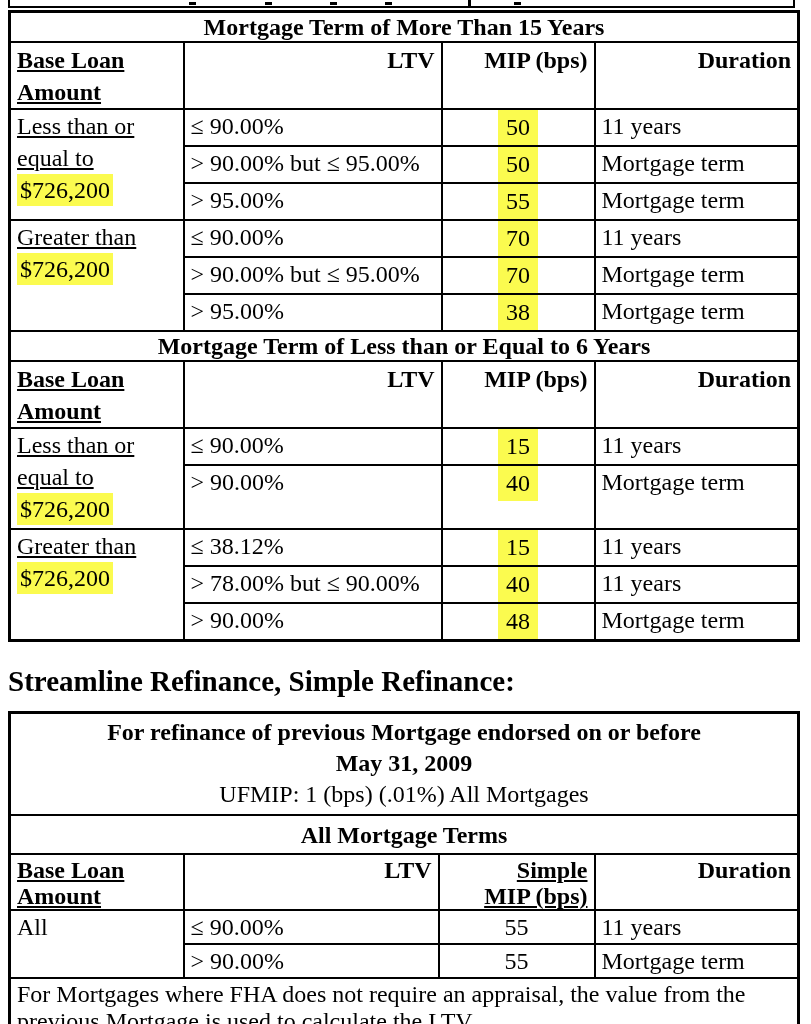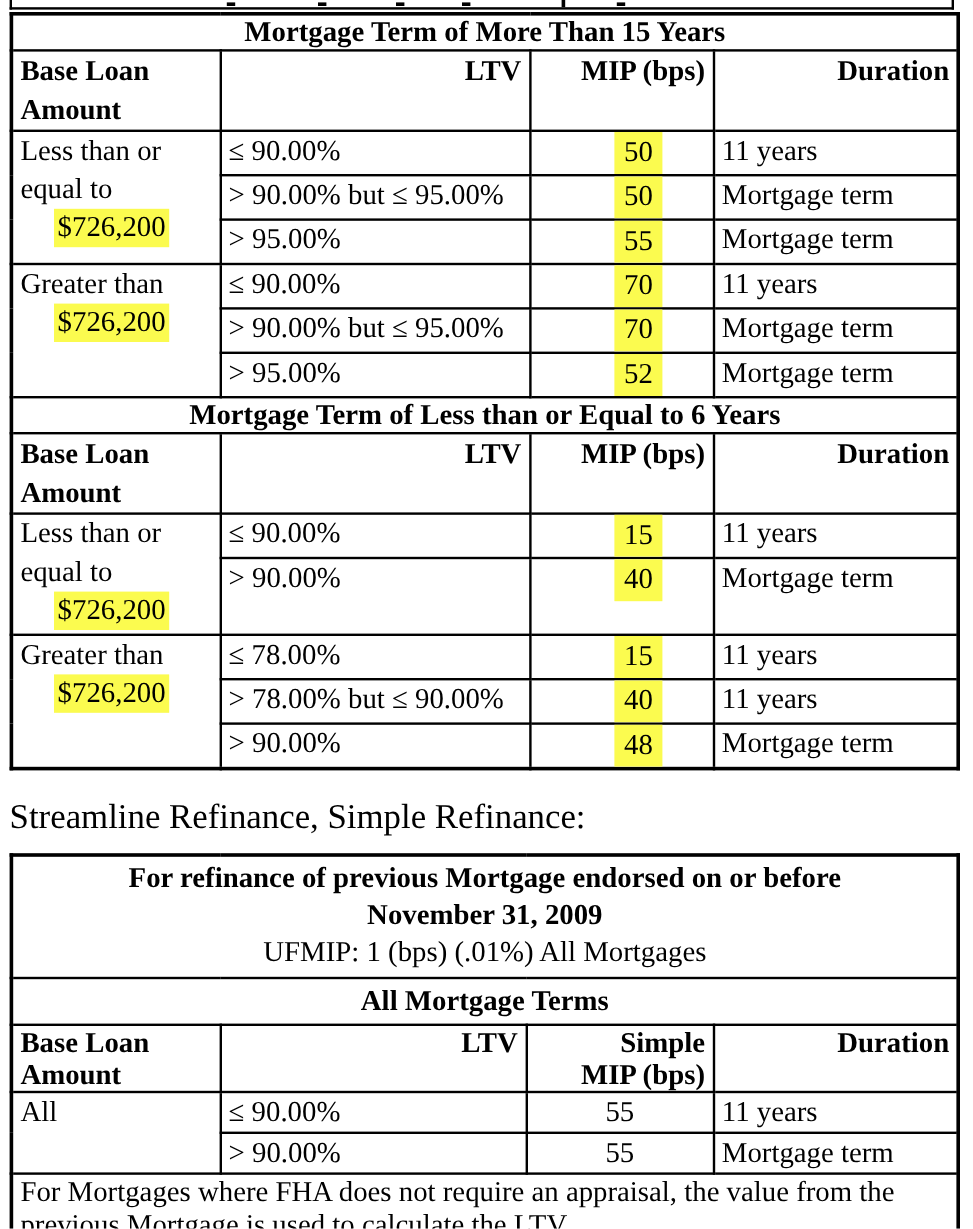--- a/index.html
+++ b/index.html
@@ -21,30 +21,30 @@
   table{border-width:3px;}
   td{padding:0 6px;font-size:24px;line-height:32px;vertical-align:top;overflow:hidden;}
 
   
   .mip-tbl{top:10px;}
   .caption-cell{font-weight:bold;text-align:center;line-height:28px;}
   .cap1{height:29px}.cap2{height:28px}
   .head-row td{font-weight:bold;padding-top:1px;}
   .head-row{height:65px}
   .c-center{text-align:right;}
-  .pre{white-space:pre-line;}
+  .pre{white-space:pre-line;text-decoration:underline;}
   .r35{height:35px}.r34{height:34px}.r64{height:64px}
   .mip-cell{text-align:center;}
-  .hl{background:var(--hl,#fbfb4f);margin-left:28px;}
+  .hl{background:var(--hl,#fbfb4f);}
   .mip-cell .hl{display:inline-block;padding:2px 8px;margin-top:-1px;}
   .amt .hl{display:inline-block;padding:0 3px;text-align:center;}
 
   
   .section-heading{
-    position:absolute;left:8px;top:665px;font-size:29px;font-weight:normal;line-height:32px;
+    position:absolute;left:8px;top:665px;font-size:29px;font-weight:bold;line-height:32px;
   }
 
   
   .refi-tbl{top:711px;}
   .refi-tbl .title-cell{text-align:center;height:97px;padding-top:3px;}
   .refi-tbl .title-cell div{line-height:31px;}
   .t-bold{font-weight:bold;}
   .refi-cap{height:39px;}
   .refi-cap td{line-height:34px;padding-top:2px;}
   .refi-head{height:54px;}
@@ -117,21 +117,21 @@
       <td class="mip-cell"><span class="hl">70</span></td>
       <td>11 years</td>
     </tr>
     <tr class="r35">
       <td>&gt; 90.00% but ≤ 95.00%</td>
       <td class="mip-cell"><span class="hl">70</span></td>
       <td>Mortgage term</td>
     </tr>
     <tr class="r34">
       <td>&gt; 95.00%</td>
-      <td class="mip-cell"><span class="hl">52</span></td>
+      <td class="mip-cell"><span class="hl">38</span></td>
       <td>Mortgage term</td>
     </tr>
 
     <tr class="cap2">
           <td colspan="4" class="caption-cell">Mortgage Term of Less than or Equal to 6 Years</td>
         </tr>
 
     <tr class="head-row">
       <td class="pre">Base Loan
 Amount</td>
@@ -154,21 +154,21 @@
       <td>&gt; 90.00%</td>
       <td class="mip-cell"><span class="hl">40</span></td>
       <td>Mortgage term</td>
     </tr>
 
     <tr class="r35">
       <td rowspan="3">
         <div class="pre">Greater than</div>
         <div class="amt"><span class="hl">$726,200</span></div>
       </td>
-      <td>≤ 78.00%</td>
+      <td>≤ 38.12%</td>
       <td class="mip-cell"><span class="hl">15</span></td>
       <td>11 years</td>
     </tr>
     <tr class="r34">
       <td>&gt; 78.00% but ≤ 90.00%</td>
       <td class="mip-cell"><span class="hl">40</span></td>
       <td>11 years</td>
     </tr>
     <tr class="r35">
       <td>&gt; 90.00%</td>
@@ -185,21 +185,21 @@
         <col style="width:174px">
         <col style="width:255px">
         <col style="width:156px">
         <col style="width:204px">
       </colgroup>
 
     <tbody>
         <tr>
           <td colspan="4" class="title-cell">
       <div class="t-bold">For refinance of previous Mortgage endorsed on or before</div>
-      <div class="t-bold">November 31, 2009</div>
+      <div class="t-bold">May 31, 2009</div>
       <div>UFMIP: 1 (bps) (.01%) All Mortgages</div>
     </td>
         </tr>
 
     <tr class="refi-cap">
           <td colspan="4" class="caption-cell">All Mortgage Terms</td>
         </tr>
 
     <tr class="refi-head">
       <td class="pre">Base Loan

